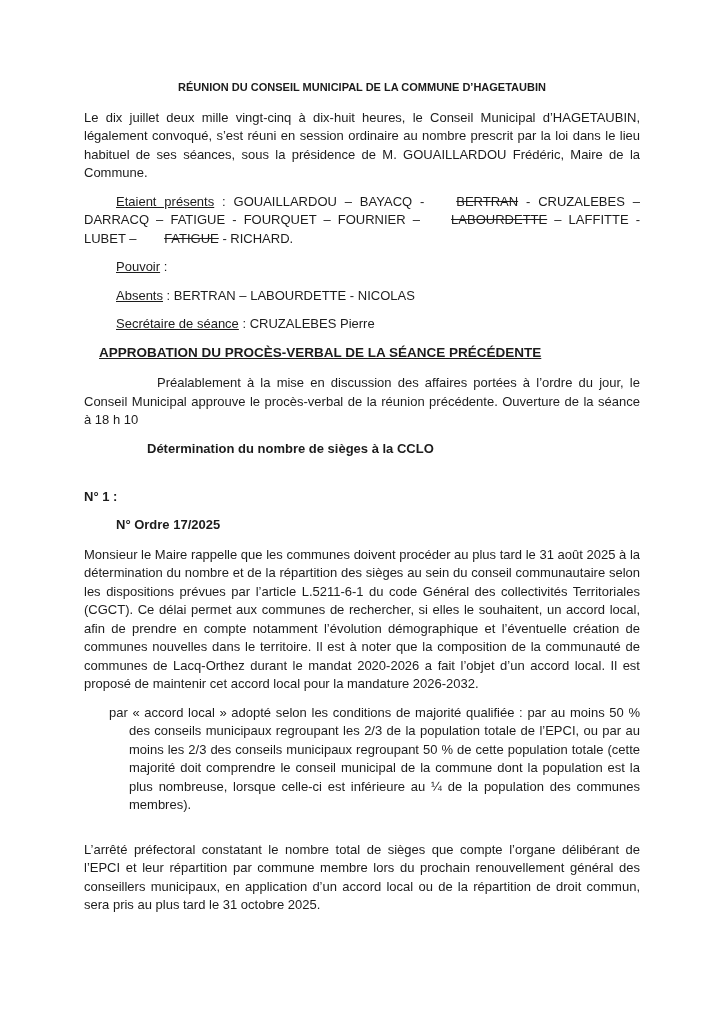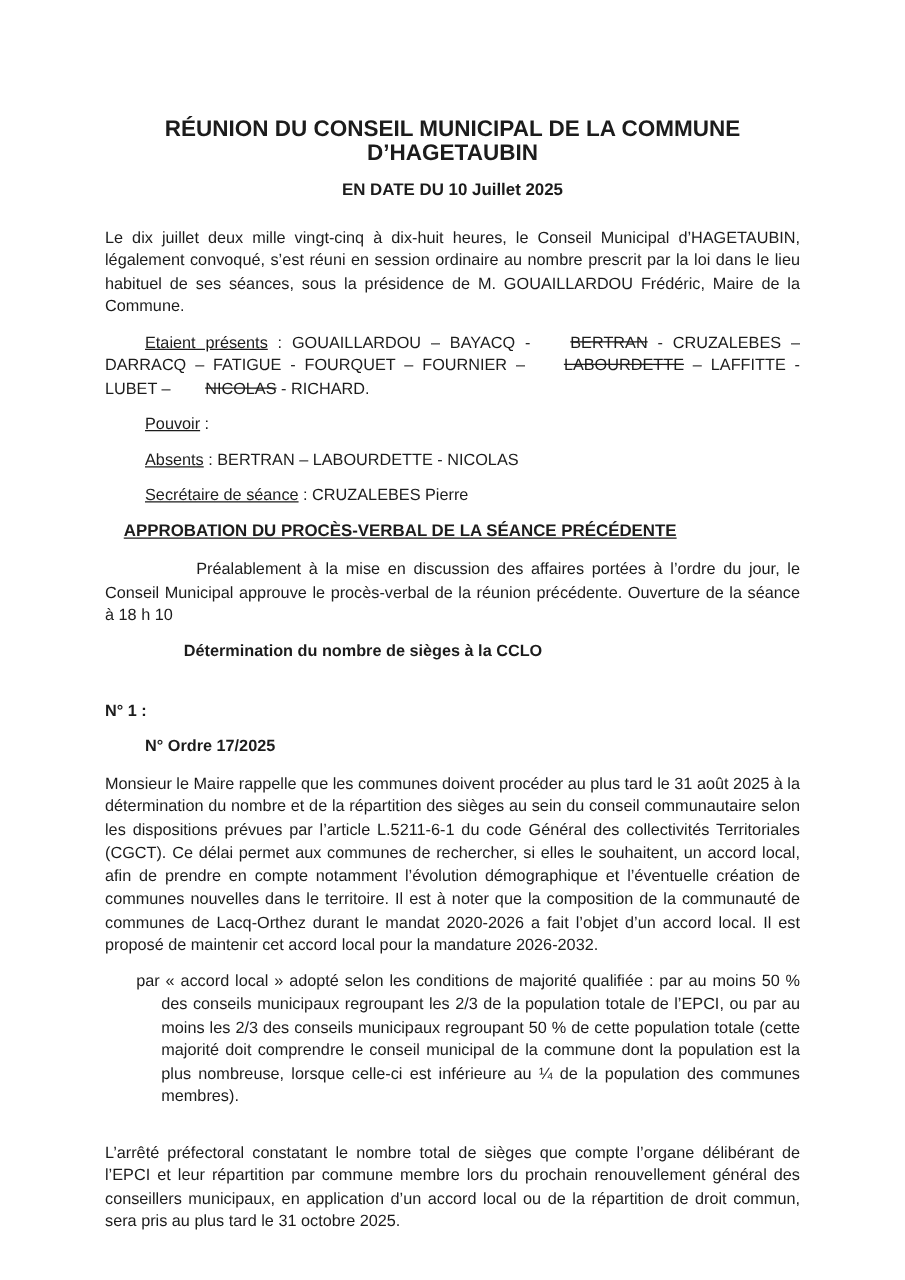--- a/index.html
+++ b/index.html
@@ -14,24 +14,24 @@
     box-sizing: border-box;
     padding: 78px 84px 40px 84px;
     background: #ffffff;
     font-family: "Liberation Sans", sans-serif;
     font-size: 13px;
     line-height: 18.5px;
     color: #1c1c1c;
     overflow: hidden;
   }
   .doc-title {
-    font-size: 18px;
+    font-size: 11px;
     font-weight: bold;
     text-align: center;
-    margin: 16px 0 12px 0;
+    margin: 0 0 12px 0;
   }
   .doc-date {
     font-size: 13.5px;
     font-weight: bold;
     text-align: center;
     margin: 0 0 19px 0;
   }
   .para {
     margin: 0 0 10px 0;
   }
@@ -66,25 +66,24 @@
     margin: 2px 0 26px 0;
   }
   .closing { margin-top: 22px; }
 </style>
 </head>
 <body>
 
 <div class="page">
 
   <h1 class="doc-title">RÉUNION DU CONSEIL MUNICIPAL DE LA COMMUNE D’HAGETAUBIN</h1>
-  <h2 class="doc-date">EN DATE DU 10 Juillet 2025</h2>
 
   <p class="para justify">Le dix juillet deux mille vingt-cinq à dix-huit heures, le Conseil Municipal d’HAGETAUBIN, légalement convoqué, s’est réuni en session ordinaire au nombre prescrit par la loi dans le lieu habituel de ses séances, sous la présidence de M. GOUAILLARDOU Frédéric, Maire de la Commune.</p>
 
-  <p class="para justify"><span class="u">Etaient présents</span><span><span> : GOUAILLARDOU – BAYACQ - </span><span class="strike">BERTRAN</span><span> - CRUZALEBES –  DARRACQ – FATIGUE - FOURQUET – FOURNIER – </span><span class="strike">LABOURDETTE</span><span> – LAFFITTE - LUBET – </span><span class="strike">NICOLAS</span><span> -  RICHARD.</span></span></p>
+  <p class="para justify"><span class="u">Etaient présents</span><span><span> : GOUAILLARDOU – BAYACQ - </span><span class="strike">BERTRAN</span><span> - CRUZALEBES –  DARRACQ – FATIGUE - FOURQUET – FOURNIER – </span><span class="strike">LABOURDETTE</span><span> – LAFFITTE - LUBET – </span><span class="strike">FATIGUE</span><span> -  RICHARD.</span></span></p>
 
   <p class="para"><span class="u">Pouvoir</span><span> :</span></p>
 
   <p class="para"><span class="u">Absents</span><span> : BERTRAN – LABOURDETTE - NICOLAS</span></p>
 
   <p class="para"><span class="u">Secrétaire de séance</span><span> : CRUZALEBES Pierre</span></p>
 
   <h3 class="section-heading">APPROBATION DU PROCÈS-VERBAL DE LA SÉANCE PRÉCÉDENTE</h3>
 
   <p class="para justify indent-first">Préalablement à la mise en discussion des affaires portées à l’ordre du jour, le Conseil Municipal approuve le procès-verbal de la réunion précédente. Ouverture de la séance à 18 h 10</p>

